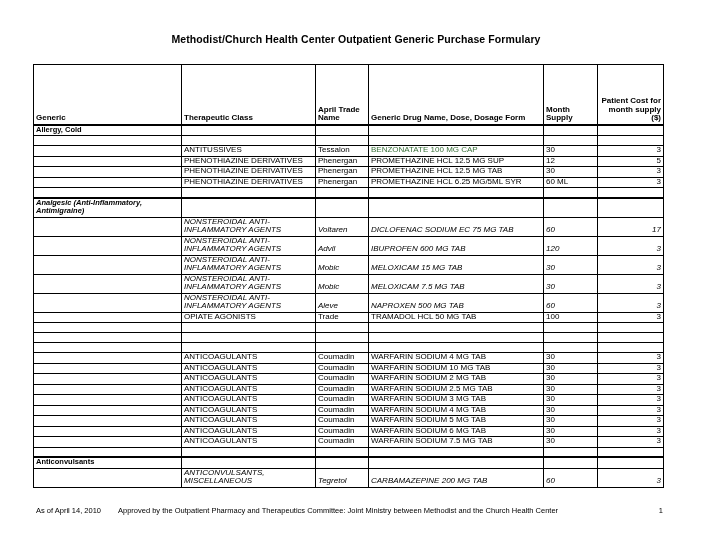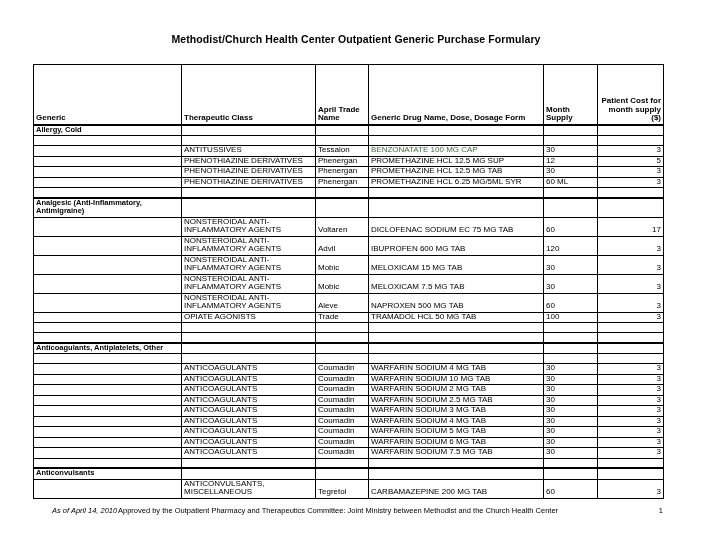--- a/index.html
+++ b/index.html
@@ -42,35 +42,35 @@
   }
   thead td {
     font-weight: bold;
     font-size: 7.5px;
     line-height: 8.5px;
     height: 60px;
   }
   td.h-cost, td.c-cost { text-align: right; }
   td.c-month { text-align: left; }
   tr.h1 { height: 10px; }
-  tr.h2 { height: 17px; }
+  tr.h2 { height: 17px; font-style: italic; }
   tr.section-row td { border-top: 2px solid #000; }
   tr.section-row td.c-cat {
     font-weight: bold;
     font-size: 7.5px;
     line-height: 8.5px;
   }
   .footer-line {
     position: absolute;
     top: 505px; left: 0;
     width: 712px; height: 12px;
     font-size: 7.5px;
     line-height: 12px;
   }
-  .footer-as-of   { position: absolute; left: 52px;  top: 0; font-style: italic; }
+  .footer-as-of   { position: absolute; left: 36px;  top: 0; }
   .footer-approved{ position: absolute; left: 118px; top: 0; }
   .footer-pagenum { position: absolute; right: 49px; top: 0; }
 </style>
 </head>
 <body>
 
 <div class="page">
 
   <h1 class="doc-title">Methodist/Church Health Center Outpatient Generic Purchase Formulary</h1>
 
@@ -215,28 +215,20 @@
           <td class="c-cost"></td>
         </tr>
         <tr class="h1">
           <td class="c-cat"></td>
           <td class="c-ther"></td>
           <td class="c-trade"></td>
           <td class="c-generic"></td>
           <td class="c-month"></td>
           <td class="c-cost"></td>
         </tr>
-        <tr class="h1 section-row">
-          <td class="c-cat">Anticoagulants, Antiplatelets, Other</td>
-          <td class="c-ther"></td>
-          <td class="c-trade"></td>
-          <td class="c-generic"></td>
-          <td class="c-month"></td>
-          <td class="c-cost"></td>
-        </tr>
         <tr class="h1">
           <td class="c-cat"></td>
           <td class="c-ther"></td>
           <td class="c-trade"></td>
           <td class="c-generic"></td>
           <td class="c-month"></td>
           <td class="c-cost"></td>
         </tr>
         <tr class="h1">
           <td class="c-cat"></td>

